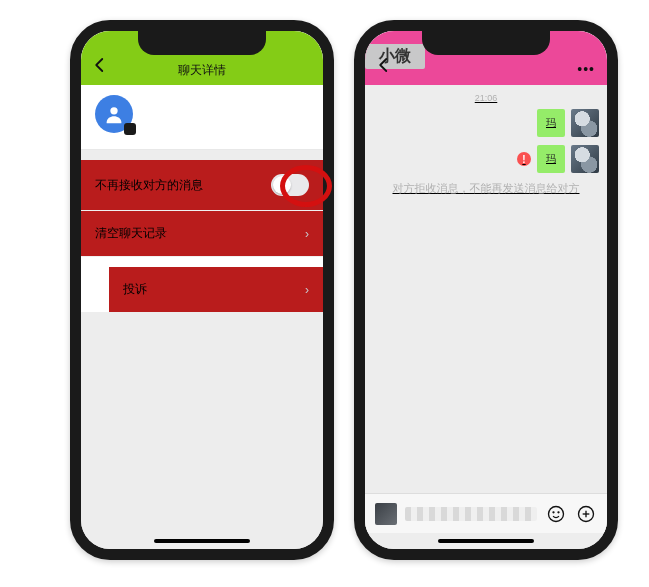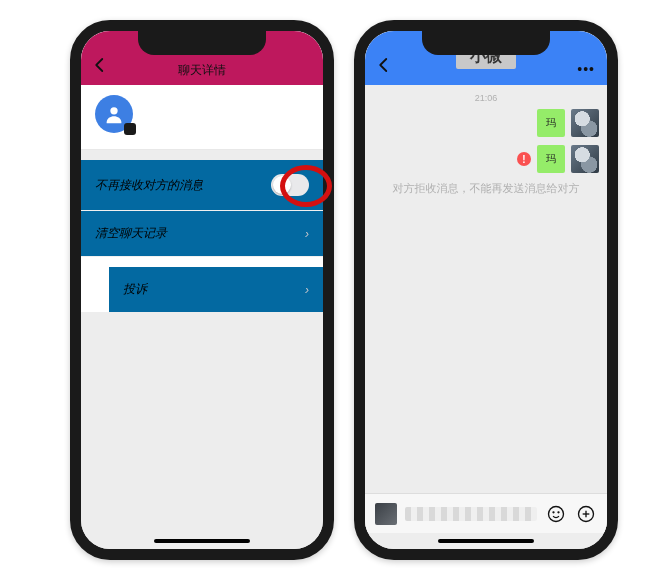--- a/index.html
+++ b/index.html
@@ -55,21 +55,21 @@
     .screen {
       width: 100%;
       height: 100%;
       display: flex;
       flex-direction: column;
       background: #ededed;
     }
 
     
     .left-header {
-      background: #be185d;
+      background: #84cc16;
       height: 54px;
       display: flex;
       align-items: flex-end;
       justify-content: center;
       position: relative;
       padding-bottom: 6px;
       text-align: right;
     }
     .left-header .back {
       position: absolute;
@@ -114,25 +114,24 @@
     }
     .settings-group {
       margin-top: 10px;
       background: #fff;
     }
     .cell {
       display: flex;
       align-items: center;
       justify-content: space-between;
       padding: 14px 14px;
-      background: #0369a1;
+      background: #b91c1c;
       border-bottom: 1px solid #f0f0f0;
       font-size: 12px;
       color: #000;
-      font-style: italic;
     }
     .cell:last-child { border-bottom: none; margin-left: 28px; }
     .cell .arrow {
       color: #c7c7cc;
       font-size: 12px;
     }
     .toggle {
       width: 38px;
       height: 22px;
       border-radius: 11px;
@@ -170,24 +169,23 @@
       border-radius: 50%;
       z-index: 30;
       pointer-events: none;
     }
 
     
     .right-header {
       height: 54px;
       display: flex;
       align-items: flex-end;
-      justify-content: center;
       position: relative;
       padding-bottom: 4px;
-      background: #3b82f6;
+      background: #ec4899;
     }
     .right-header .back {
       position: absolute;
       left: 10px;
       bottom: 6px;
       font-size: 18px;
       color: #111;
     }
     .right-header .dots {
       position: absolute;
@@ -204,20 +202,21 @@
       font-size: 16px;
       font-weight: 600;
       padding: 2px 14px;
       border-radius: 2px;
     }
     .chat-body {
       flex: 1;
       padding: 6px 8px 0 8px;
       overflow: hidden;
       position: relative;
+      text-decoration: underline;
     }
     .chat-time {
       text-align: center;
       font-size: 9px;
       color: #b0b0b0;
       margin: 2px 0 6px 0;
     }
     .msg-row {
       display: flex;
       justify-content: flex-end;

